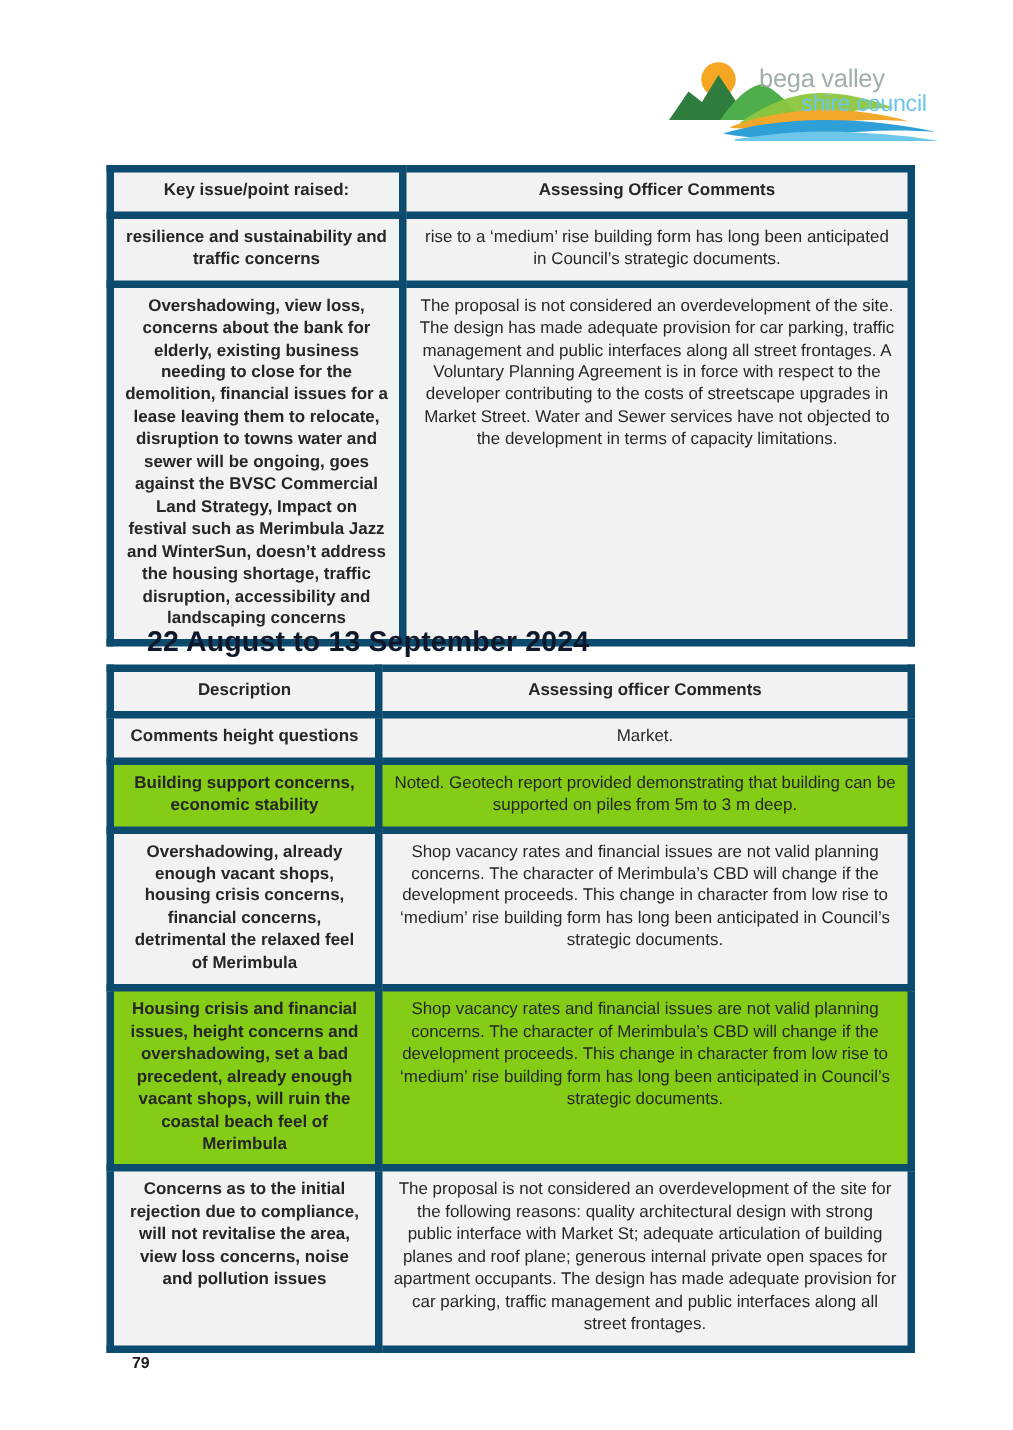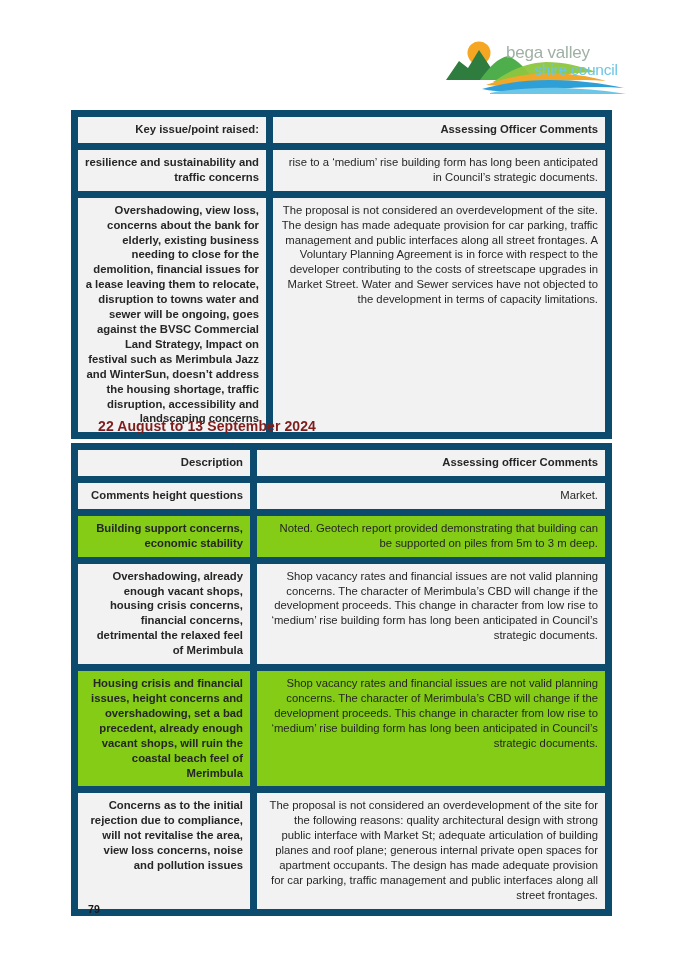--- a/index.html
+++ b/index.html
@@ -63,25 +63,25 @@
   }
 
   
   .doc-table {
     position: absolute;
     border-collapse: collapse;
     table-layout: fixed;
     font-size: 11.3px;
   }
   .doc-table td, .doc-table th {
-    border: 7px solid #0c4a6e;
+    border: 5px solid #0c4a6e;
     vertical-align: top;
     padding: 5px 7px 6px 7px;
     background: #f2f2f2;
-    text-align: right;
+    text-align: center;
     font-weight: 400;
     line-height: 1.32;
     color: #262626;
   }
   .doc-table .hdr td {
     font-weight: bold;
     background: #f2f2f2;
   }
   .doc-table td.keycol {
     font-weight: bold;
@@ -99,23 +99,23 @@
     left: 71px;
     top: 443px;
     width: 534px;
   }
 
   
   .section-heading {
     position: absolute;
     left: 98px;
     top: 418px;
-    font-size: 14px;
-    font-weight: bold;
-    color: #7f1d1d;
+    font-size: 19px;
+    font-weight: bold;
+    color: #0f172a;
     letter-spacing: 0.1px;
   }
 
   
   .footer {
     position: absolute;
     left: 88px;
     top: 903px;
     width: 492px;
     display: flex;

